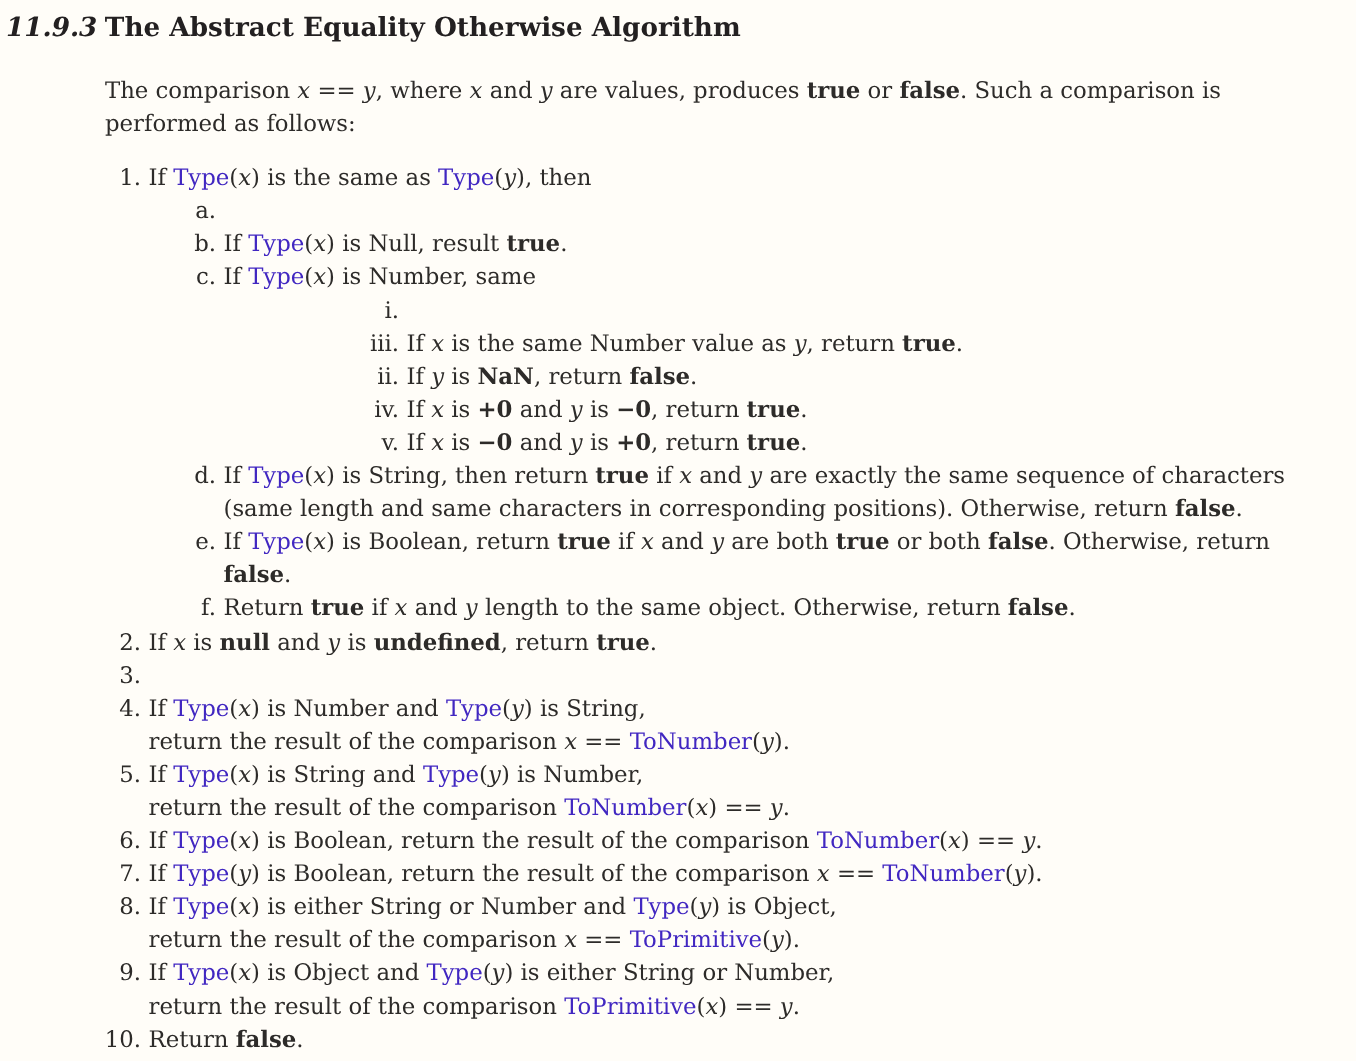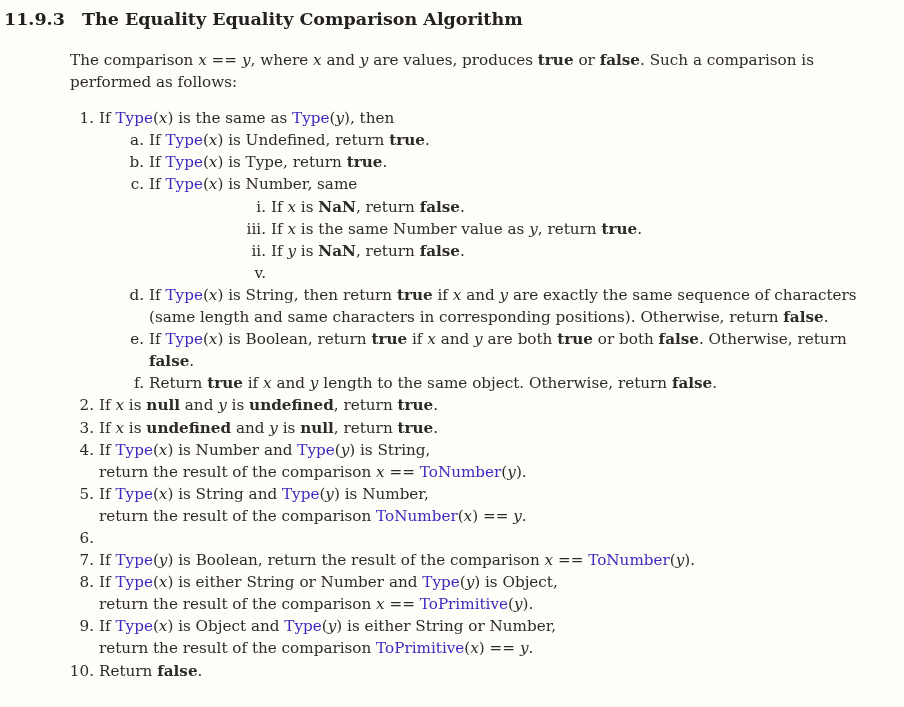--- a/index.html
+++ b/index.html
@@ -18,21 +18,21 @@
     line-height:22.1px;
   }
   .doc{width:904px;}
   .heading{
     margin:9px 0 0 4px;
     font-size:17.5px;
     line-height:21px;
     font-weight:bold;
     color:var(--heading);
   }
-  .heading .sec-num{margin-right:17px;}
+  .heading .sec-num{margin-right:5px;font-style:italic;}
   .intro{
     margin:19px 30px 0 70px;
     max-width:806px;
   }
   .list{
     margin:14px 12px 0 64px;
   }
   .li{display:flex;align-items:flex-start;}
   .marker{flex:none;text-align:right;white-space:pre;}
   .level-1{padding-left:0;}
@@ -44,85 +44,88 @@
   .content{padding-left:5px;}
   .var{font-style:italic;}
   .bold{font-weight:bold;}
   a.speclink{color:var(--link);text-decoration:none;cursor:pointer;}
 </style>
 </head>
 <body>
 
 <div class="doc">
   <div class="heading">
-    <span class="sec-num">11.9.3</span><span>The Equality Equality Comparison Algorithm</span>
+    <span class="sec-num">11.9.3</span><span>The Abstract Equality Otherwise Algorithm</span>
   </div>
   <p class="intro"><span>The comparison </span><span class="var">x</span><span> == </span><span class="var">y</span><span>, where </span><span class="var">x</span><span> and </span><span class="var">y</span><span> are values, produces </span><span class="bold">true</span><span> or </span><span class="bold">false</span><span>. Such a comparison is performed as follows:</span></p>
   <div class="list">
       <div class="li level-1">
         <span class="marker">1.</span>
         <span class="content"><span>If </span><a class="speclink" href="#">Type</a><span>(</span><span class="var">x</span><span>) is the same as </span><a class="speclink" href="#">Type</a><span>(</span><span class="var">y</span><span>), then</span></span>
       </div>
       <div class="li level-2">
         <span class="marker">a.</span>
-        <span class="content"><span>If </span><a class="speclink" href="#">Type</a><span>(</span><span class="var">x</span><span>) is Undefined, return </span><span class="bold">true</span><span>.</span></span>
       </div>
       <div class="li level-2">
         <span class="marker">b.</span>
-        <span class="content"><span>If </span><a class="speclink" href="#">Type</a><span>(</span><span class="var">x</span><span>) is Type, return </span><span class="bold">true</span><span>.</span></span>
+        <span class="content"><span>If </span><a class="speclink" href="#">Type</a><span>(</span><span class="var">x</span><span>) is Null, result </span><span class="bold">true</span><span>.</span></span>
       </div>
       <div class="li level-2">
         <span class="marker">c.</span>
         <span class="content"><span>If </span><a class="speclink" href="#">Type</a><span>(</span><span class="var">x</span><span>) is Number, same</span></span>
       </div>
       <div class="li level-3">
         <span class="marker">i.</span>
-        <span class="content"><span>If </span><span class="var">x</span><span> is </span><span class="bold">NaN</span><span>, return </span><span class="bold">false</span><span>.</span></span>
       </div>
       <div class="li level-3">
         <span class="marker">iii.</span>
         <span class="content"><span>If </span><span class="var">x</span><span> is the same Number value as </span><span class="var">y</span><span>, return </span><span class="bold">true</span><span>.</span></span>
       </div>
       <div class="li level-3">
         <span class="marker">ii.</span>
         <span class="content"><span>If </span><span class="var">y</span><span> is </span><span class="bold">NaN</span><span>, return </span><span class="bold">false</span><span>.</span></span>
       </div>
       <div class="li level-3">
+        <span class="marker">iv.</span>
+        <span class="content"><span>If </span><span class="var">x</span><span> is </span><span class="bold">+0</span><span> and </span><span class="var">y</span><span> is </span><span class="bold">−0</span><span>, return </span><span class="bold">true</span><span>.</span></span>
+      </div>
+      <div class="li level-3">
         <span class="marker">v.</span>
+        <span class="content"><span>If </span><span class="var">x</span><span> is </span><span class="bold">−0</span><span> and </span><span class="var">y</span><span> is </span><span class="bold">+0</span><span>, return </span><span class="bold">true</span><span>.</span></span>
       </div>
       <div class="li level-2">
         <span class="marker">d.</span>
         <span class="content"><span>If </span><a class="speclink" href="#">Type</a><span>(</span><span class="var">x</span><span>) is String, then return </span><span class="bold">true</span><span> if </span><span class="var">x</span><span> and </span><span class="var">y</span><span> are exactly the same sequence of characters (same length and same characters in corresponding positions). Otherwise, return </span><span class="bold">false</span><span>.</span></span>
       </div>
       <div class="li level-2">
         <span class="marker">e.</span>
         <span class="content"><span>If </span><a class="speclink" href="#">Type</a><span>(</span><span class="var">x</span><span>) is Boolean, return </span><span class="bold">true</span><span> if </span><span class="var">x</span><span> and </span><span class="var">y</span><span> are both </span><span class="bold">true</span><span> or both </span><span class="bold">false</span><span>. Otherwise, return </span><span class="bold">false</span><span>.</span></span>
       </div>
       <div class="li level-2">
         <span class="marker">f.</span>
         <span class="content"><span>Return </span><span class="bold">true</span><span> if </span><span class="var">x</span><span> and </span><span class="var">y</span><span> length to the same object. Otherwise, return </span><span class="bold">false</span><span>.</span></span>
       </div>
       <div class="li level-1">
         <span class="marker">2.</span>
         <span class="content"><span>If </span><span class="var">x</span><span> is </span><span class="bold">null</span><span> and </span><span class="var">y</span><span> is </span><span class="bold">undefined</span><span>, return </span><span class="bold">true</span><span>.</span></span>
       </div>
       <div class="li level-1">
         <span class="marker">3.</span>
-        <span class="content"><span>If </span><span class="var">x</span><span> is </span><span class="bold">undefined</span><span> and </span><span class="var">y</span><span> is </span><span class="bold">null</span><span>, return </span><span class="bold">true</span><span>.</span></span>
       </div>
       <div class="li level-1">
         <span class="marker">4.</span>
         <span class="content"><span>If </span><a class="speclink" href="#">Type</a><span>(</span><span class="var">x</span><span>) is Number and </span><a class="speclink" href="#">Type</a><span>(</span><span class="var">y</span><span>) is String,</span><br><span>return the result of the comparison </span><span class="var">x</span><span> == </span><a class="speclink" href="#">ToNumber</a><span>(</span><span class="var">y</span><span>).</span></span>
       </div>
       <div class="li level-1">
         <span class="marker">5.</span>
         <span class="content"><span>If </span><a class="speclink" href="#">Type</a><span>(</span><span class="var">x</span><span>) is String and </span><a class="speclink" href="#">Type</a><span>(</span><span class="var">y</span><span>) is Number,</span><br><span>return the result of the comparison </span><a class="speclink" href="#">ToNumber</a><span>(</span><span class="var">x</span><span>) == </span><span class="var">y</span><span>.</span></span>
       </div>
       <div class="li level-1">
         <span class="marker">6.</span>
+        <span class="content"><span>If </span><a class="speclink" href="#">Type</a><span>(</span><span class="var">x</span><span>) is Boolean, return the result of the comparison </span><a class="speclink" href="#">ToNumber</a><span>(</span><span class="var">x</span><span>) == </span><span class="var">y</span><span>.</span></span>
       </div>
       <div class="li level-1">
         <span class="marker">7.</span>
         <span class="content"><span>If </span><a class="speclink" href="#">Type</a><span>(</span><span class="var">y</span><span>) is Boolean, return the result of the comparison </span><span class="var">x</span><span> == </span><a class="speclink" href="#">ToNumber</a><span>(</span><span class="var">y</span><span>).</span></span>
       </div>
       <div class="li level-1">
         <span class="marker">8.</span>
         <span class="content"><span>If </span><a class="speclink" href="#">Type</a><span>(</span><span class="var">x</span><span>) is either String or Number and </span><a class="speclink" href="#">Type</a><span>(</span><span class="var">y</span><span>) is Object,</span><br><span>return the result of the comparison </span><span class="var">x</span><span> == </span><a class="speclink" href="#">ToPrimitive</a><span>(</span><span class="var">y</span><span>).</span></span>
       </div>
       <div class="li level-1">

